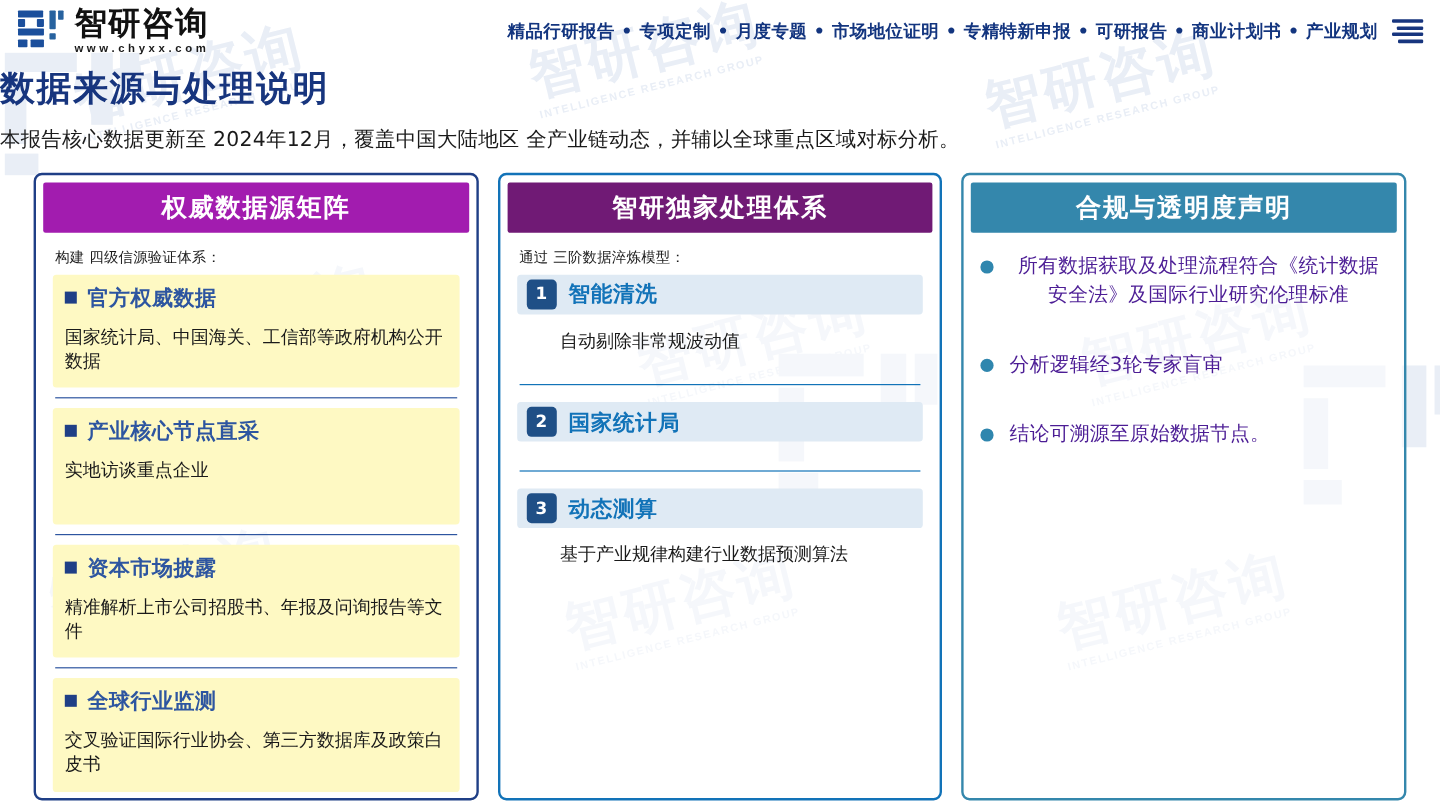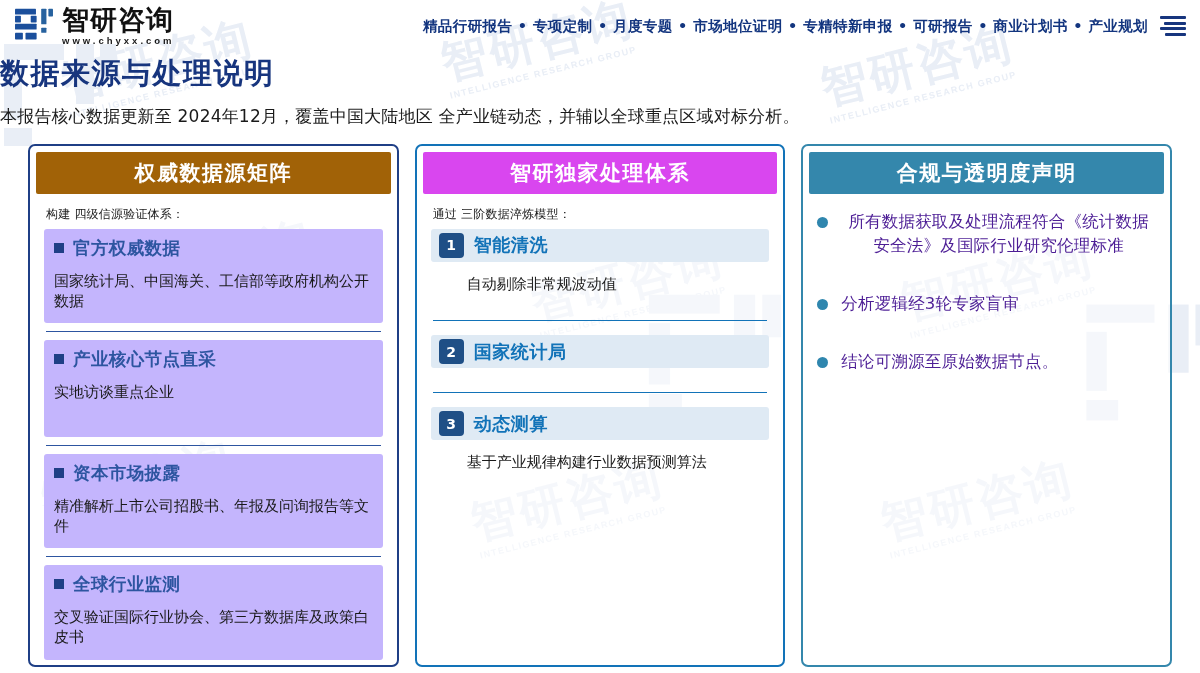--- a/index.html
+++ b/index.html
@@ -50,31 +50,31 @@
   .panels{position:relative;z-index:3;display:flex;gap:16px;
           padding:16px 28px 0 28px;box-sizing:border-box;}
   .panel{flex:1 1 0;border-radius:7px;background:rgba(255,255,255,.55);
          box-sizing:border-box;height:523px;display:flex;flex-direction:column;
          overflow:hidden;}
   .p1{border:2px solid #1f3f86;}
   .p2{border:2px solid #1273b8;}
   .p3{border:2px solid #3487ac;text-align:center;}
   .panel-head{margin:6px 6px 0 6px;height:42px;display:flex;align-items:center;
               justify-content:center;border-radius:2px;}
-  .p1 .panel-head{background:#a16207;}
-  .p2 .panel-head{background:#d946ef;}
+  .p1 .panel-head{background:#a21caf;}
+  .p2 .panel-head{background:#701a75;}
   .p3 .panel-head{background:#3487ac;}
   .panel-head-text{color:#fff;font-size:21px;font-weight:700;letter-spacing:1.5px;
                    font-family:"DejaVu Sans","Liberation Sans",sans-serif;}
   .panel-body{flex:1;padding:10px 14px 8px 14px;box-sizing:border-box;overflow:hidden;}
   .lead{font-size:12px;color:#1a1a1a;margin:2px 0 6px 2px;letter-spacing:.2px;
         font-family:"DejaVu Sans","Liberation Sans",sans-serif;}
 
   
-  .src-item{background:#c4b5fd;border-radius:3px;padding:7px 6px 12px 10px;}
+  .src-item{background:#fef9c3;border-radius:3px;padding:7px 6px 12px 10px;}
   .src-sep{height:0;border-top:1.6px solid #2d55a0;margin:8px 2px;}
   .src-head{display:flex;align-items:center;gap:9px;}
   .sq{width:10px;height:10px;background:#1f3f86;flex:none;}
   .src-title{font-size:17.5px;font-weight:700;color:#2d55a0;letter-spacing:.4px;
              font-family:"DejaVu Sans","Liberation Sans",sans-serif;}
   .src-desc{font-size:15px;color:#1a1a1a;line-height:1.35;margin-top:11px;
             font-family:"DejaVu Sans","Liberation Sans",sans-serif;}
 
   
   .step{margin-bottom:2px;}

